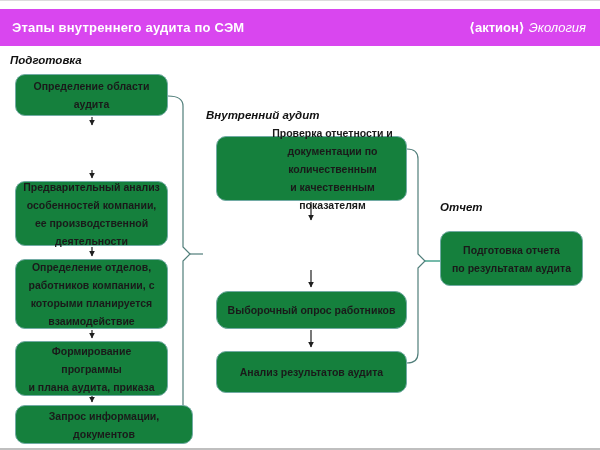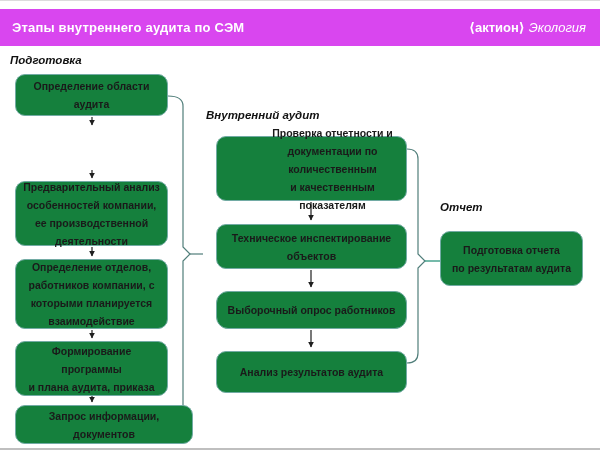--- a/index.html
+++ b/index.html
@@ -114,22 +114,20 @@
 которыми планируется
 взаимодействие</div>
   <div class="flow-box" style="left:15px; top:340px; width:153px; height:55px;">Формирование программы
 и плана аудита, приказа</div>
   <div class="flow-box" style="left:15px; top:404px; width:178px; height:39px;">Запрос информации,
 документов</div>
 
   <div class="flow-box" style="left:216px; top:135px; width:191px; height:65px;padding-left:48px;">Проверка отчетности и
 документации по количественным
 и качественным показателям</div>
-  <div class="flow-box" style="left:216px; top:223px; width:191px; height:45px;">Техническое инспектирование
-объектов</div>
   <div class="flow-box" style="left:216px; top:290px; width:191px; height:38px;border-radius:12px;">Выборочный опрос работников</div>
   <div class="flow-box" style="left:216px; top:350px; width:191px; height:42px;">Анализ результатов аудита</div>
 
   <div class="flow-box" style="left:440px; top:230px; width:143px; height:55px;">Подготовка отчета
 по результатам аудита</div>
 
   <div class="bottom-band"></div>
 </div>
 
 </body></html>

